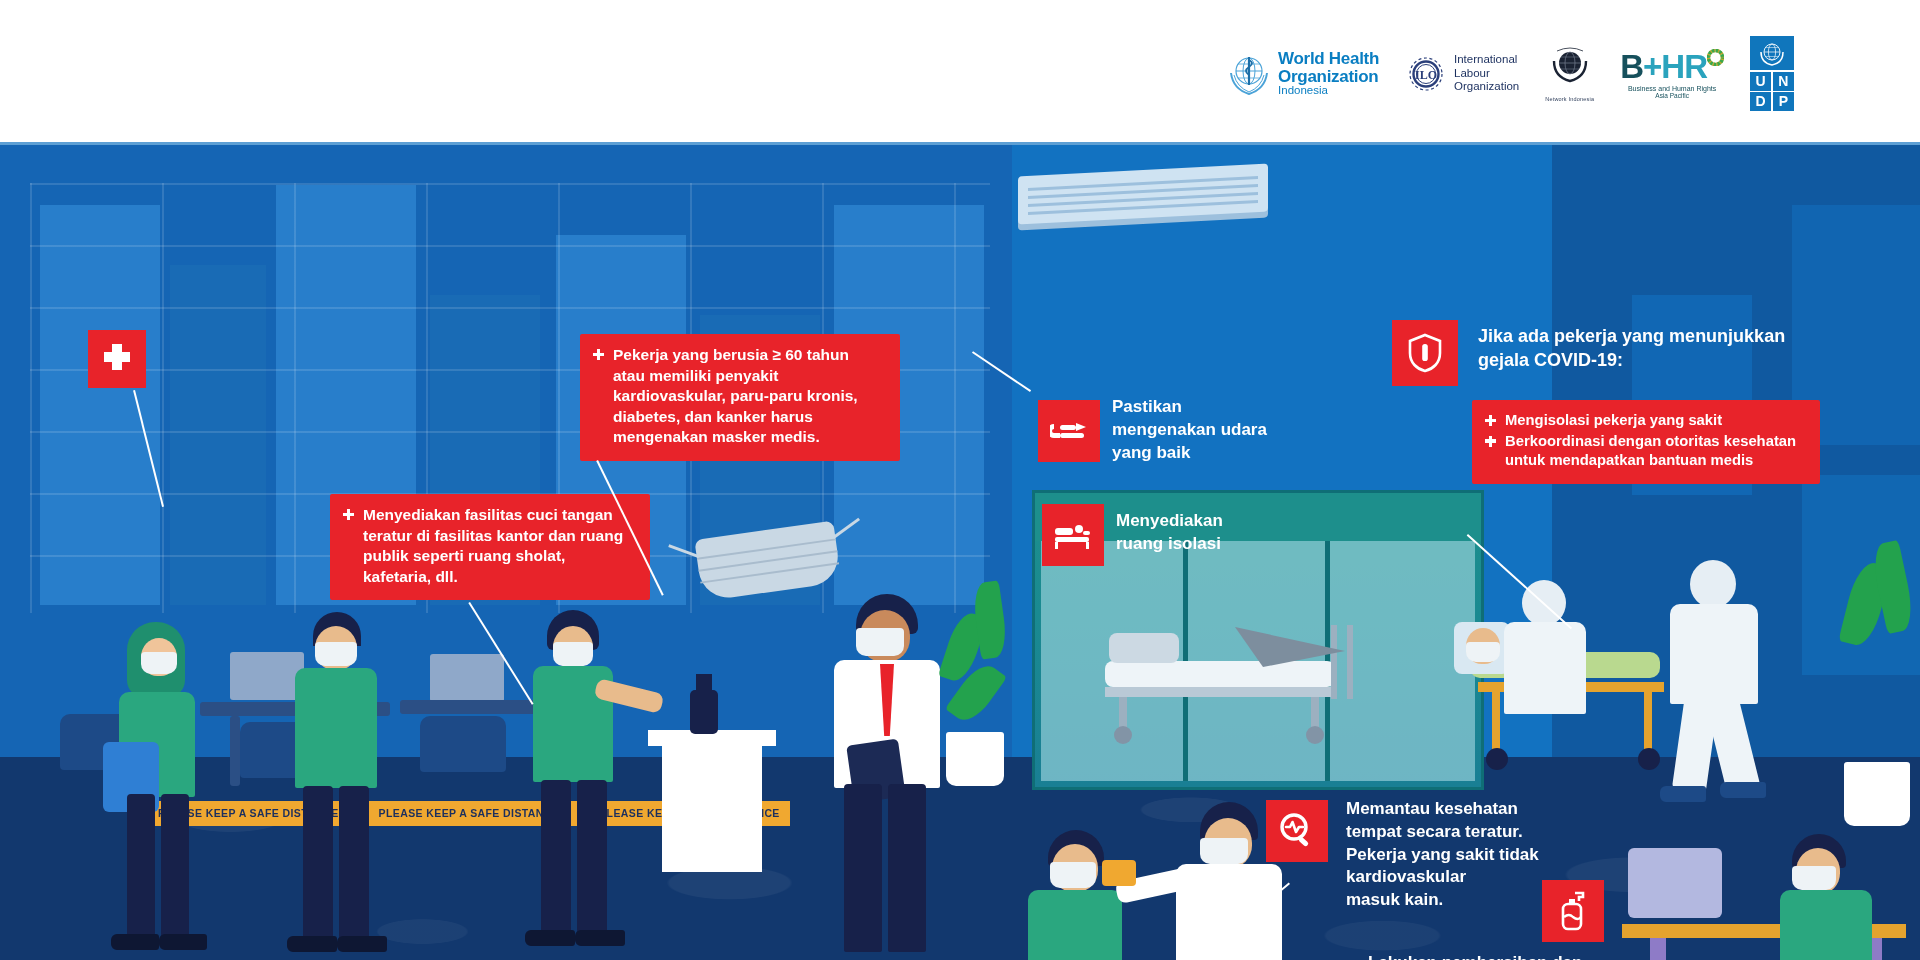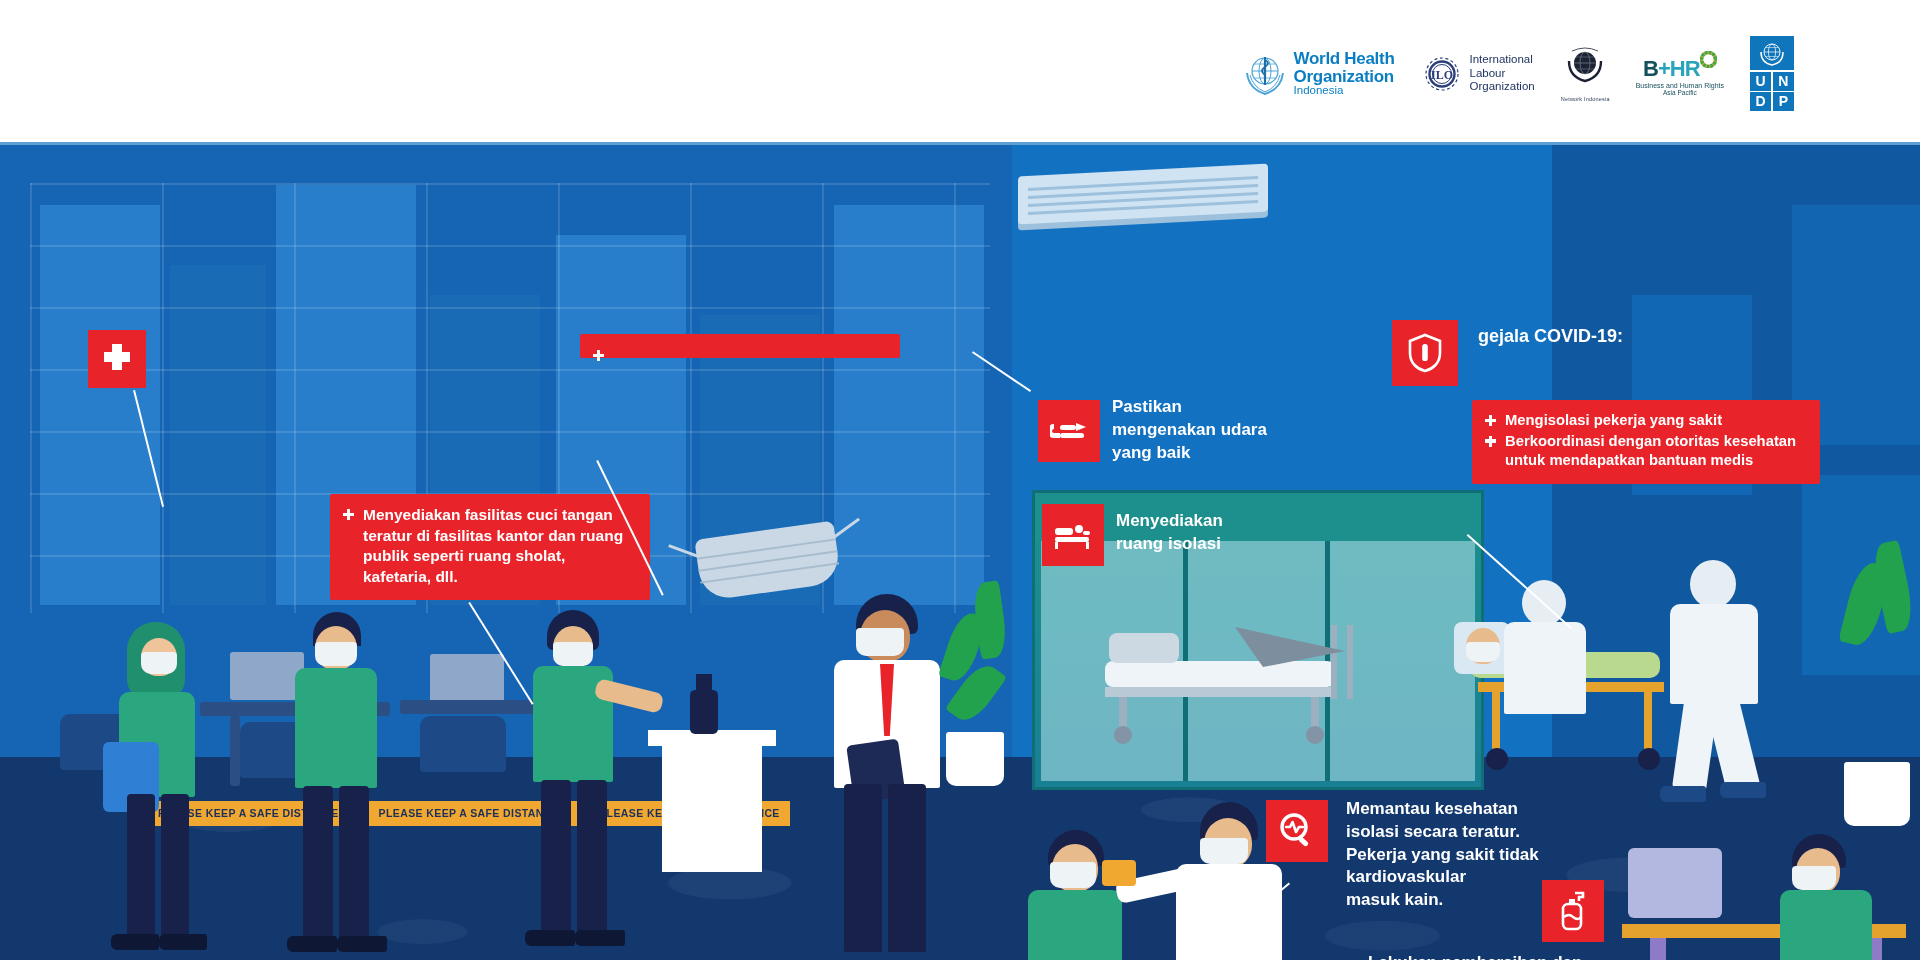--- a/index.html
+++ b/index.html
@@ -27,21 +27,21 @@
   .who-txt .l1, .who-txt .l2 {
     font-size:17px; font-weight:bold; color:#0a7ec2; letter-spacing:-.3px;
     display:block; white-space:nowrap;
   }
   .who-rule { height:1.5px; background:#5ab4e0; margin:2px 0 1px; width:100%; }
   .who-sub { font-size:11.5px; color:#0a7ec2; display:block; }
   .ilo-txt { line-height:1.18; }
   .ilo-txt span { display:block; font-size:11.5px; color:#1b2f5e; white-space:nowrap; }
   .gc-txt { font-size:5.5px; color:#33425e; text-align:center; margin-top:2px; letter-spacing:.2px;}
   .bhr-wrap { text-align:center; }
-  .bhr-main { font-size:22px; font-weight:bold; letter-spacing:-1px; line-height:1; white-space:nowrap;}
+  .bhr-main { font-size:33px; font-weight:bold; letter-spacing:-1px; line-height:1; white-space:nowrap;}
   .bhr-b { color:#16505c; } .bhr-plus { color:#2aa3bd; } .bhr-hr { color:#2aa3bd; }
   .bhr-sub1 { font-size:7px; color:#16505c; margin-top:2px; }
   .bhr-sub2 { font-size:6.5px; color:#16505c; }
   .undp { width:44px; }
   .undp-top { background:#1076bc; height:34px; display:flex; align-items:center; justify-content:center; }
   .undp-letters { display:grid; grid-template-columns:1fr 1fr; gap:1.5px; background:#fff; margin-top:1.5px;}
   .undp-letters div {
     background:#1076bc; color:#fff; font-size:14px; font-weight:bold;
     text-align:center; line-height:19px; height:19px;
   }
@@ -492,21 +492,21 @@
     </div>
 
     <div class="icontile" style="left:88px; top:188px; width:58px; height:58px;">
       <svg width="34" height="34" viewBox="0 0 34 34">
         <path d="M12 2 h10 v8 h8 v10 h-8 v8 h-10 v-8 h-8 v-10 h8 z" fill="#fff"></path>
       </svg>
     </div>
 
     <div class="redbox" style="left:580px; top:192px; width:320px;">
       <ul>
-        <li><span class="x"></span></li>
+        <li><span class="x"></span><span>Pekerja yang berusia ≥ 60 tahun atau memiliki penyakit kardiovaskular, paru-paru kronis, diabetes, dan kanker harus mengenakan masker medis.</span></li>
       </ul>
     </div>
 
     <div class="redbox" style="left:330px; top:352px; width:320px;">
       <ul>
         <li><span class="x"></span><span>Menyediakan fasilitas cuci tangan teratur di fasilitas kantor dan ruang publik seperti ruang sholat, kafetaria, dll.</span></li>
       </ul>
     </div>
 
     <div class="leader" style="left:135px; top:248px; width:120px; transform:rotate(76deg);"></div>
@@ -545,40 +545,41 @@
       <div>ruang isolasi</div>
     </div>
 
     <div class="icontile" style="left:1392px; top:178px; width:66px; height:66px;">
       <svg width="34" height="40" viewBox="0 0 34 40">
         <path d="M17 2 L32 8 v12 c0 10 -7 16 -15 18 C9 36 2 30 2 20 V8 z" fill="none" stroke="#fff" stroke-width="2.6"></path>
         <rect x="14.2" y="11" width="5.6" height="17" rx="2.6" fill="#fff"></rect>
       </svg>
     </div>
     <div class="whitetext" style="left:1478px; top:182px; width:420px; font-size:18px;">
+      <div>Jika ada pekerja yang menunjukkan</div>
       <div>gejala COVID-19:</div>
     </div>
 
     <div class="redbox" style="left:1472px; top:258px; width:348px; font-size:14.8px;">
       <ul>
         <li><span class="x"></span><span>Mengisolasi pekerja yang sakit</span></li>
         <li><span class="x"></span><span>Berkoordinasi dengan otoritas kesehatan untuk mendapatkan bantuan medis</span></li>
       </ul>
     </div>
 
     <div class="icontile" style="left:1266px; top:658px; width:62px; height:62px;">
       <svg width="38" height="38" viewBox="0 0 38 38">
         <circle cx="16" cy="15" r="12" fill="none" stroke="#fff" stroke-width="3.4"></circle>
         <path d="M8 15 h4 l2.5 -5 l3.5 10 l3 -5 h4" fill="none" stroke="#fff" stroke-width="2.6" stroke-linejoin="round" stroke-linecap="round"></path>
         <rect x="23" y="24" width="11" height="5" rx="2.5" fill="#fff" transform="rotate(42 23 24)"></rect>
       </svg>
     </div>
     <div class="whitetext" style="left:1346px; top:656px; width:250px;">
       <div>Memantau kesehatan</div>
-      <div>isolasi secara teratur.</div>
+      <div>tempat secara teratur.</div>
       <div>Pekerja yang sakit tidak</div>
       <div>kardiovaskular</div>
       <div>masuk kain.</div>
     </div>
 
     <div class="icontile" style="left:1542px; top:738px; width:62px; height:62px;">
       <svg width="32" height="40" viewBox="0 0 32 40">
         <path d="M18 2 h8 v4 h-4 v4" fill="none" stroke="#fff" stroke-width="2.6"></path>
         <rect x="12" y="8" width="6" height="5" fill="#fff"></rect>
         <rect x="6" y="13" width="18" height="25" rx="5" fill="none" stroke="#fff" stroke-width="2.6"></rect>

